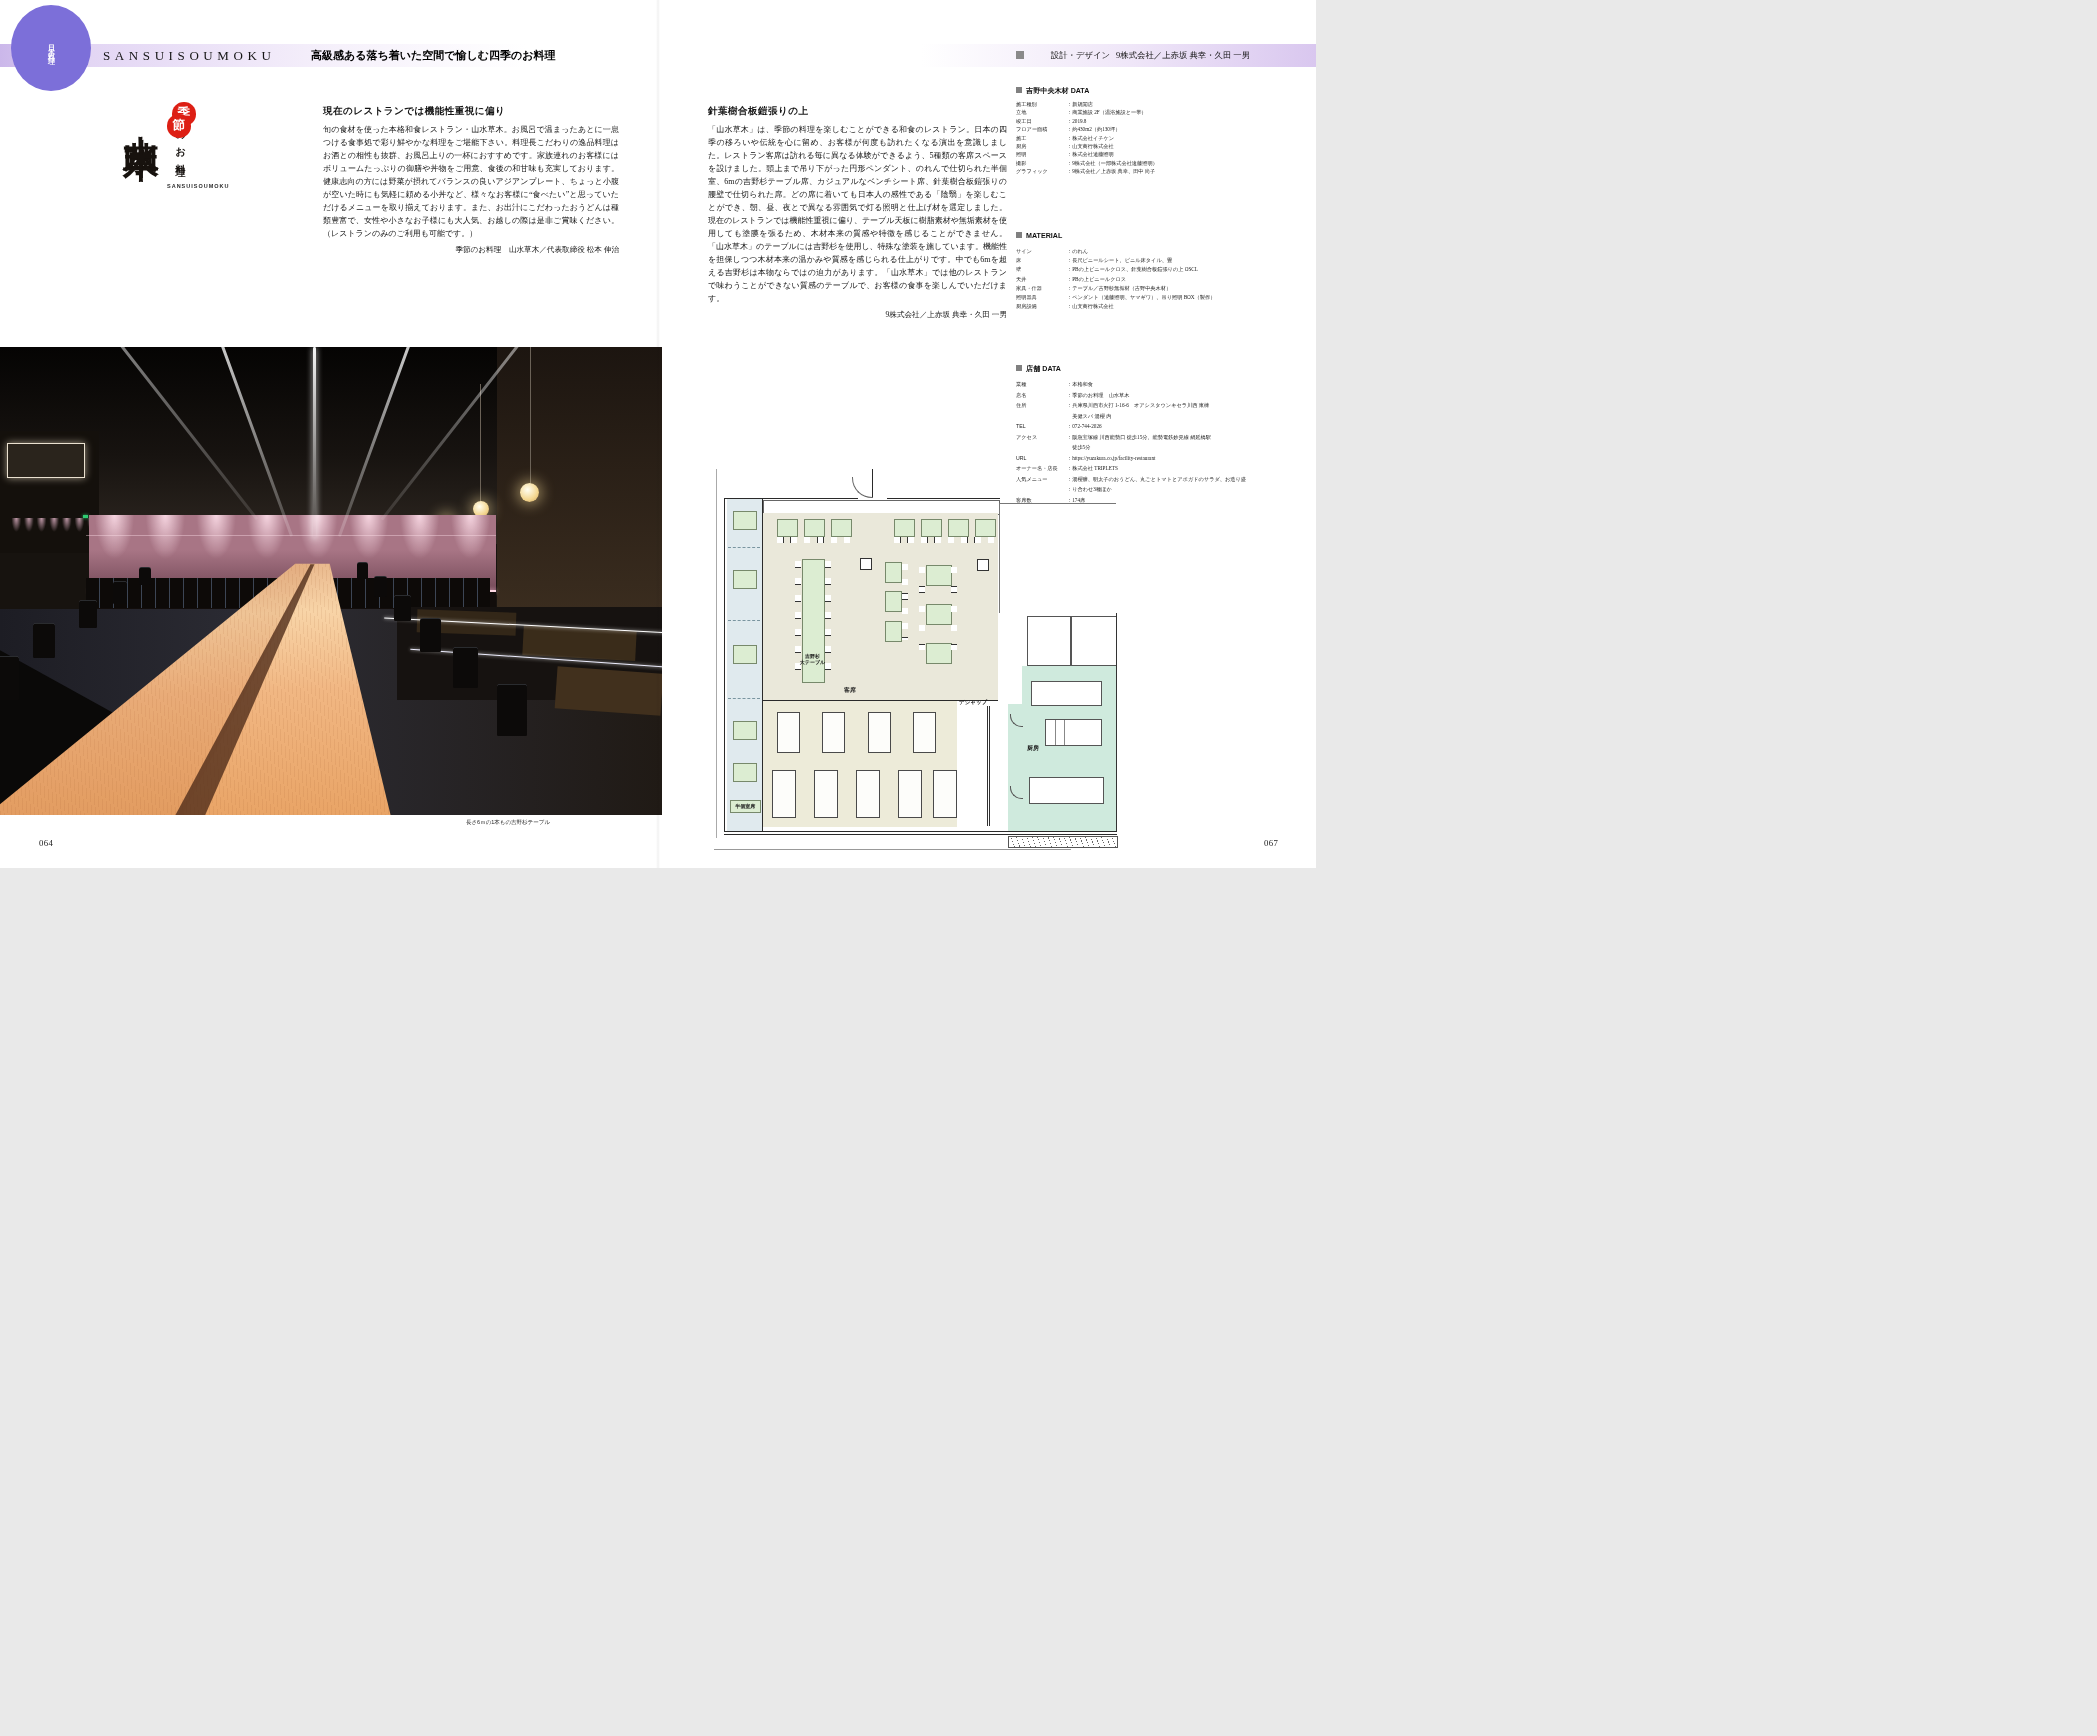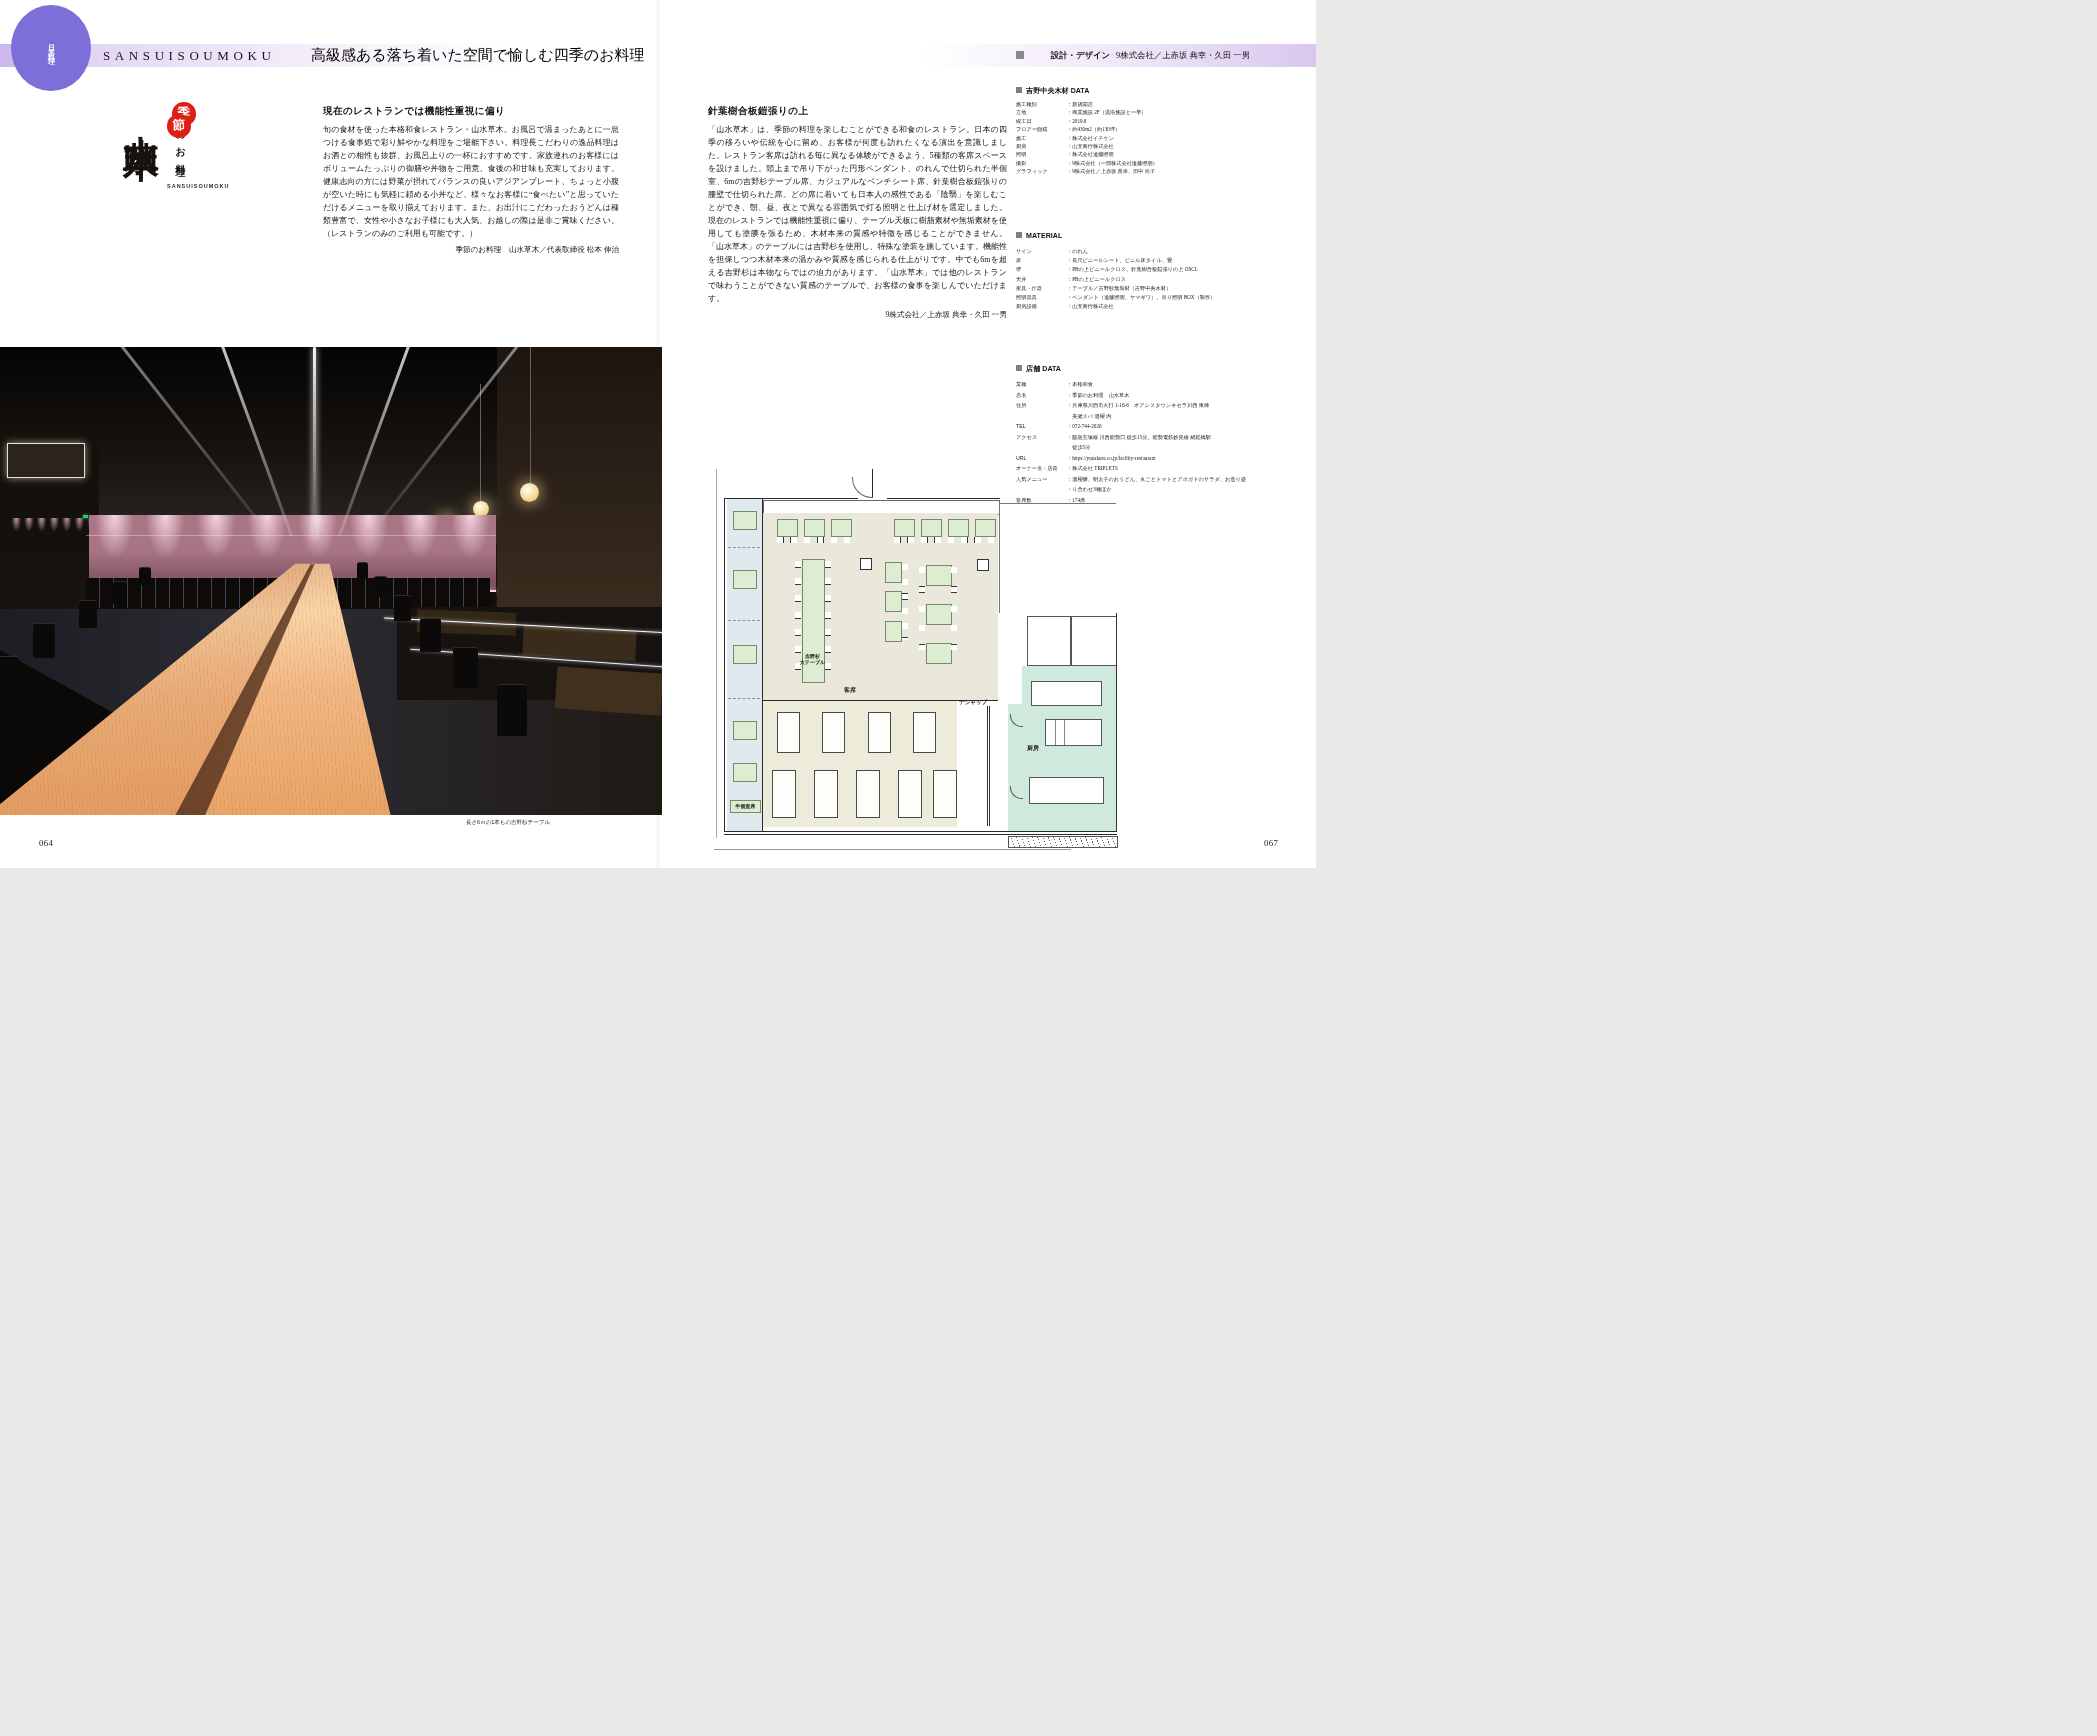--- a/index.html
+++ b/index.html
@@ -8,25 +8,25 @@
   .abs{position:absolute;}
   .sans{font-family:"Liberation Sans","DejaVu Sans",sans-serif;}
 
   
   .band{left:0;top:44px;width:1316px;height:23px;
     background:linear-gradient(90deg,#cbb7ea 0%,#e3d6f4 7%,#f6f1fb 26%,#ffffff 40%,#ffffff 70%,#efe6f8 86%,#d9c7ef 100%);}
   .badge{left:11px;top:5px;width:80px;height:86px;border-radius:50%;background:#7c6fd9;z-index:4;}
   .badge-text{position:absolute;left:50%;top:50%;transform:translate(-50%,-50%);
     writing-mode:vertical-rl;text-orientation:upright;color:#fff;font-size:7.1px;letter-spacing:4.6px;font-weight:600;}
   .romaji-big{left:103px;top:44px;height:23px;line-height:23px;font-size:13px;letter-spacing:4.6px;color:#161616;z-index:5;}
-  .page-title{left:311px;top:44px;height:23px;line-height:23px;font-size:15px;font-weight:400;color:#000;z-index:5;}
+  .page-title{left:311px;top:44px;height:23px;line-height:23px;font-size:11px;font-weight:700;color:#000;z-index:5;}
   .credit{left:1016px;top:44px;height:23px;line-height:23px;z-index:5;white-space:nowrap;}
   .sq{display:inline-block;width:7.6px;height:7.6px;background:#8a8a8a;margin-right:4.2px;vertical-align:-0.8px;}
   .sq-sm{display:inline-block;width:6.3px;height:6.3px;background:#808080;margin-right:3.8px;vertical-align:-0.4px;}
-  .credit .lab{font-family:"Liberation Sans","DejaVu Sans",sans-serif;font-weight:700;font-size:8.4px;padding-left:23px;}
+  .credit .lab{font-family:"Liberation Sans","DejaVu Sans",sans-serif;font-weight:400;font-size:8.4px;padding-left:23px;}
   .credit .val{font-size:8.4px;margin-left:5.9px;}
 
   
   .callig{left:121px;top:106px;writing-mode:vertical-rl;text-orientation:upright;
     font-size:36px;line-height:40px;letter-spacing:3.4px;font-weight:700;color:#17120e;}
   .seal{width:23.5px;height:23.5px;border-radius:50%;background:#dd1f14;color:#fff;text-align:center;
     line-height:23.5px;font-size:12.6px;font-weight:700;z-index:3;}
   .tagline{left:173px;top:125px;writing-mode:vertical-rl;text-orientation:upright;
     font-size:10px;letter-spacing:3.8px;font-weight:700;color:#171310;}
   .romaji-sm{left:167px;top:183px;font-size:5.5px;font-weight:700;letter-spacing:1px;color:#2b2b2b;}

